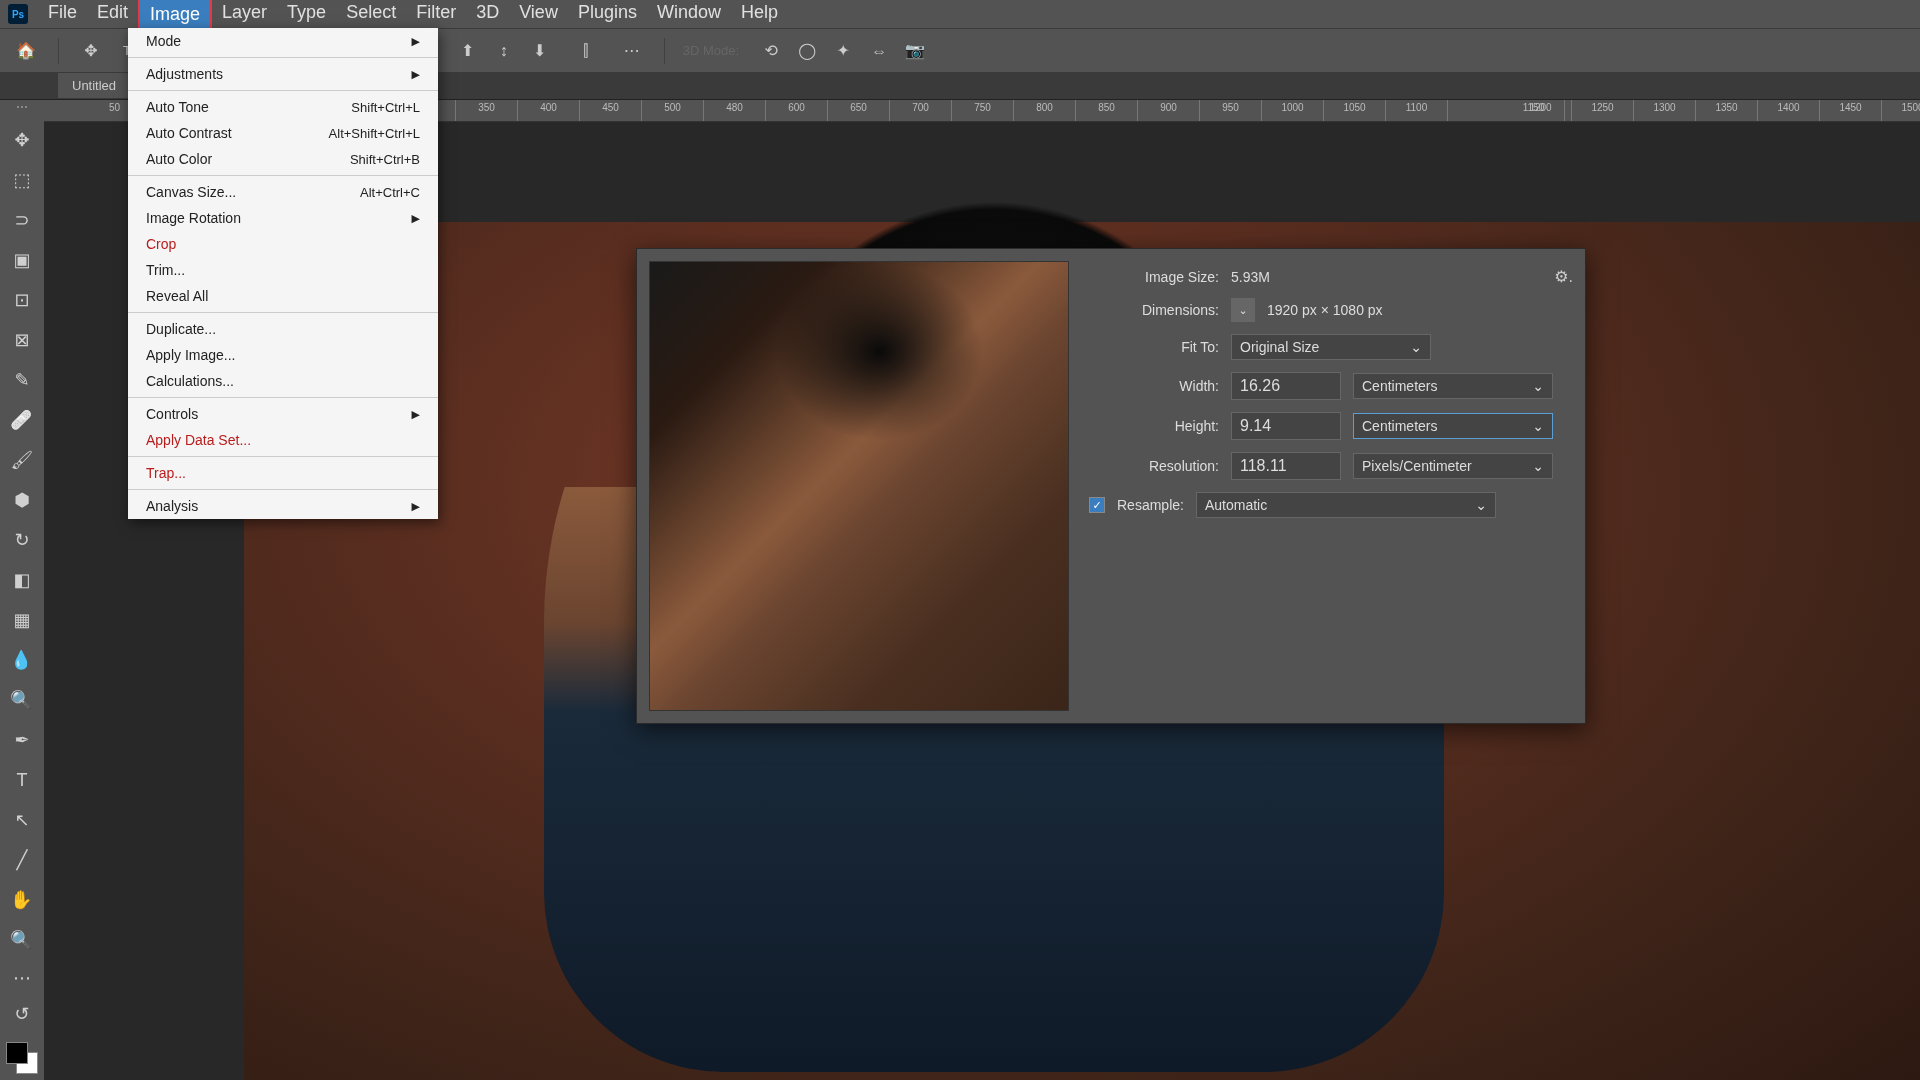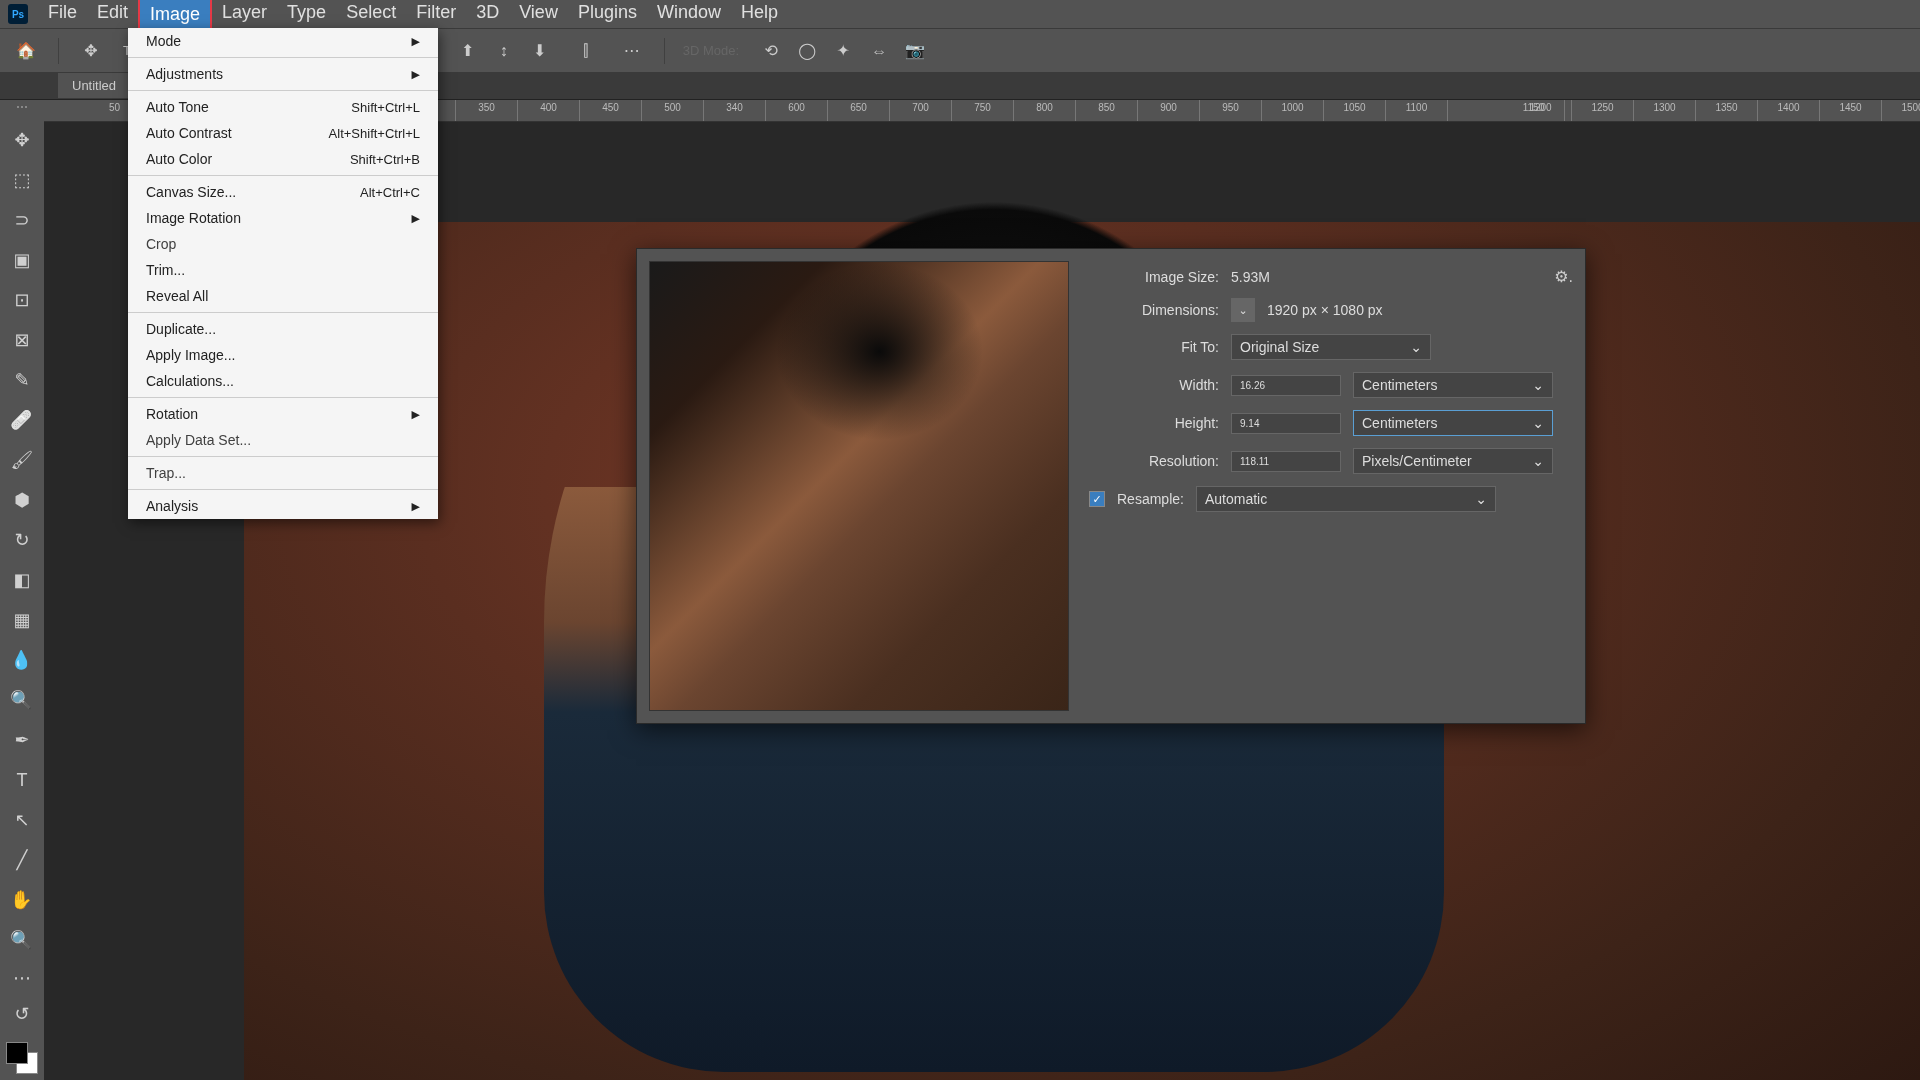--- a/index.html
+++ b/index.html
@@ -40,37 +40,37 @@
 
 
 .canvas-area { position: absolute; top: 122px; left: 44px; right: 0; bottom: 0; background: #282828; overflow: hidden; }
 .canvas-img { position: absolute; top: 100px; left: 200px; width: 1700px; height: 900px; background: radial-gradient(ellipse at 40% 30%, #7a3a28 0%, #5a2e20 35%, #3d2318 70%, #2a1710 100%); }
 .char-shape { position: absolute; top: -50px; left: 300px; width: 900px; height: 900px; background: radial-gradient(circle at 50% 30%, #1a1a1a 0%, #0a0a0a 30%, transparent 31%), linear-gradient(180deg, transparent 35%, #8b5a3c 35%, #6b4530 50%, #1a2a3a 60%, #0f1a28 100%); border-radius: 50% 50% 20% 20%; }
 
 
 .dropdown { position: absolute; top: 28px; left: 128px; width: 310px; background: #f5f5f5; box-shadow: 2px 4px 12px rgba(0,0,0,0.5); z-index: 100; }
 .dd-item { display: flex; justify-content: space-between; align-items: center; padding: 5px 18px; font-size: 14px; color: #222; cursor: pointer; position: relative; }
 .dd-item.highlight { background: #3a7ebf; color: #fff; border: 2px solid #e63946; }
-.dd-item.disabled { color: #404040; }
+.dd-item.disabled { color: #b91c1c; }
 .dd-item .arrow { color: #222; font-size: 11px; }
 .dd-sep { height: 1px; background: #ccc; margin: 3px 0; }
 .dd-short { font-size: 13px; }
 
 
 .dialog { position: absolute; top: 248px; left: 636px; width: 950px; background: #535353; border: 1px solid #2a2a2a; box-shadow: 0 6px 24px rgba(0,0,0,0.6); z-index: 200; }
 .dlg-title { background: #e8e8e8; color: #222; font-size: 14px; padding: 8px 14px; display: flex; justify-content: space-between; align-items: center; }
 .dlg-close { cursor: pointer; font-size: 16px; color: #333; }
 .dlg-body { display: flex; padding: 12px; gap: 20px; }
 .dlg-preview { width: 420px; height: 450px; background: linear-gradient(135deg, #1a1a1a 0%, #2a1a12 20%, #8b5a3c 45%, #6b4530 55%, #4a2f20 75%, #3a2518 100%); border: 1px solid #333; position: relative; }
 .dlg-preview::after { content: ""; position: absolute; top: 0; left: 30%; width: 50%; height: 40%; background: radial-gradient(ellipse, #0a0a0a 0%, transparent 70%); }
 .dlg-controls { flex: 1; display: flex; flex-direction: column; gap: 12px; padding-top: 6px; }
 .ctrl-row { display: flex; align-items: center; gap: 12px; }
 .ctrl-label { width: 130px; text-align: right; color: #ddd; font-size: 14px; }
 .ctrl-value { color: #ddd; font-size: 14px; }
-.ctrl-input { width: 110px; background: #444; border: 1px solid #666; color: #ddd; padding: 4px 8px; font-size: 10px; }
+.ctrl-input { width: 110px; background: #444; border: 1px solid #666; color: #ddd; padding: 4px 8px; font-size: 16px; }
 .ctrl-select { flex: 1; max-width: 200px; background: #444; border: 1px solid #666; color: #ddd; padding: 4px 8px; font-size: 14px; display: flex; justify-content: space-between; align-items: center; cursor: pointer; }
 .ctrl-select.hl { border: 1px solid #5a9fd4; }
 .gear { color: #ccc; font-size: 16px; margin-left: auto; cursor: pointer; }
 .dim-toggle { width: 24px; height: 24px; background: #666; display: flex; align-items: center; justify-content: center; color: #ddd; font-size: 11px; cursor: pointer; }
 .link-wrap { position: relative; display: flex; flex-direction: column; gap: 12px; }
 .chk { width: 16px; height: 16px; background: #3a7ebf; border: 1px solid #888; display: flex; align-items: center; justify-content: center; color: #fff; font-size: 11px; }
 .dlg-buttons { display: flex; justify-content: flex-end; gap: 16px; padding: 14px 18px; }
 .dlg-btn { width: 220px; padding: 8px 0; border-radius: 20px; border: 1px solid #888; background: #5a5a5a; color: #ddd; font-size: 15px; text-align: center; cursor: pointer; }
 .dlg-btn.primary { background: #626262; }
 </style>
@@ -136,21 +136,21 @@
     <div class="tick" style="left: 40px; width: 62px;">50</div>
     <div class="tick" style="left: 102px; width: 62px;">100</div>
     <div class="tick" style="left: 164px; width: 62px;">150</div>
     <div class="tick" style="left: 226px; width: 62px;">200</div>
     <div class="tick" style="left: 288px; width: 62px;">250</div>
     <div class="tick" style="left: 350px; width: 62px;">300</div>
     <div class="tick" style="left: 412px; width: 62px;">350</div>
     <div class="tick" style="left: 474px; width: 62px;">400</div>
     <div class="tick" style="left: 536px; width: 62px;">450</div>
     <div class="tick" style="left: 598px; width: 62px;">500</div>
-    <div class="tick" style="left: 660px; width: 62px;">340</div>
+    <div class="tick" style="left: 660px; width: 62px;">480</div>
     <div class="tick" style="left: 722px; width: 62px;">600</div>
     <div class="tick" style="left: 784px; width: 62px;">650</div>
     <div class="tick" style="left: 846px; width: 62px;">700</div>
     <div class="tick" style="left: 908px; width: 62px;">750</div>
     <div class="tick" style="left: 970px; width: 62px;">800</div>
     <div class="tick" style="left: 1032px; width: 62px;">850</div>
     <div class="tick" style="left: 1094px; width: 62px;">900</div>
     <div class="tick" style="left: 1156px; width: 62px;">950</div>
     <div class="tick" style="left: 1218px; width: 62px;">1000</div>
     <div class="tick" style="left: 1280px; width: 62px;">1050</div>
@@ -253,21 +253,21 @@
       <span>Duplicate...</span>
     </div>
     <div class="dd-item">
       <span>Apply Image...</span>
     </div>
     <div class="dd-item">
       <span>Calculations...</span>
     </div>
     <div class="dd-sep"></div>
     <div class="dd-item">
-      <span>Rotation</span>
+      <span>Controls</span>
       <span class="arrow">▶</span>
     </div>
     <div class="dd-item disabled">
       <span>Apply Data Set...</span>
     </div>
     <div class="dd-sep"></div>
     <div class="dd-item disabled">
       <span>Trap...</span>
     </div>
     <div class="dd-sep"></div>

